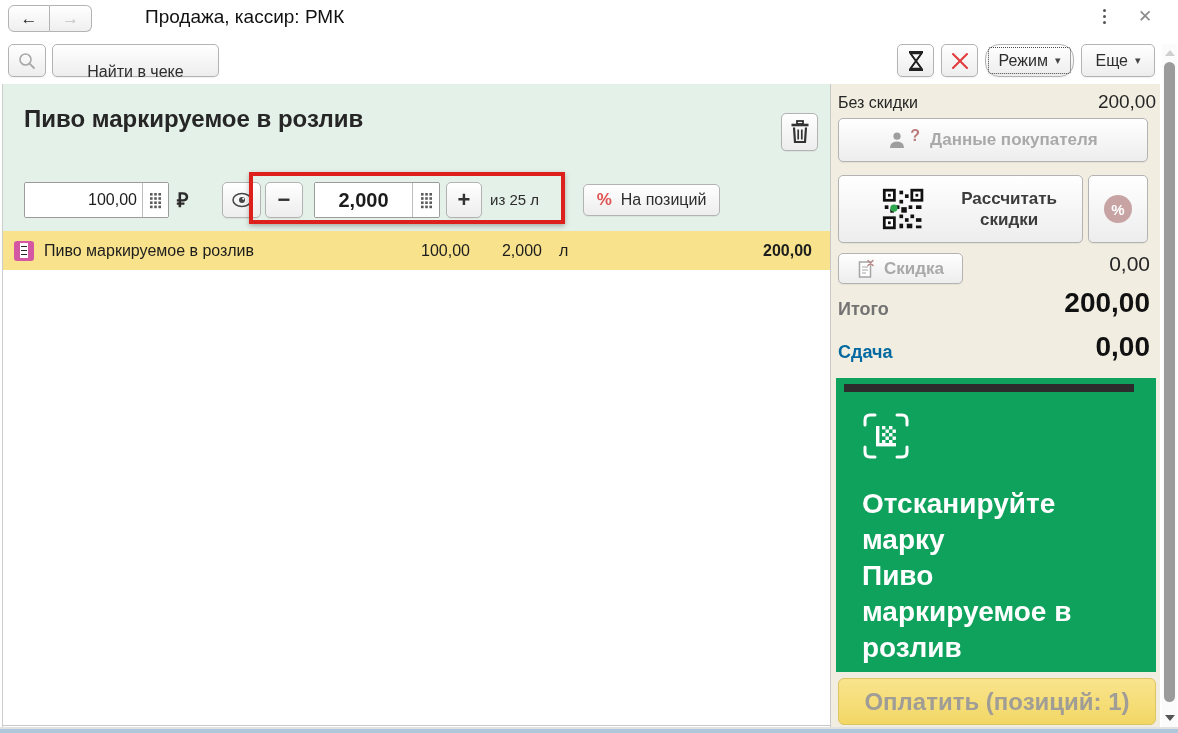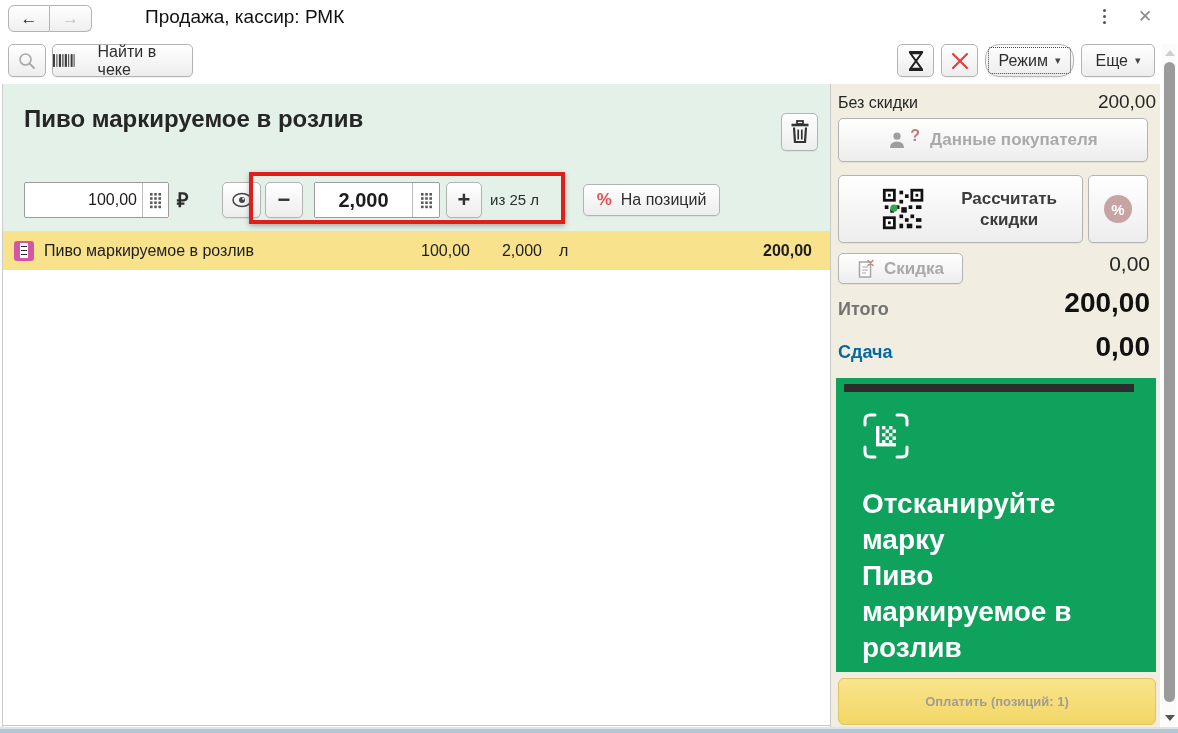--- a/index.html
+++ b/index.html
@@ -33,21 +33,21 @@
   .nav-btn.fwd  { border-radius:0 6px 6px 0; border-left:none; color:#c2c2c2; }
   .win-title { position:absolute; left:145px; top:6px; font-size:19px; color:#111; }
   .kebab { position:absolute; left:1100px; top:9px; width:8px; display:flex; flex-direction:column; gap:3px; align-items:center; }
   .kebab i { width:3px; height:3px; border-radius:50%; background:#555; }
   .close-x { position:absolute; left:1138px; top:6px; font-size:17px; color:#8a8a8a; }
 
   
   .toolbar { position:absolute; left:0; top:38px; width:1178px; height:44px; background:#fff; }
   .tool-btn { position:absolute; top:6px; height:33px; }
   .search-btn { left:8px; width:38px; }
-  .find-btn { left:52px; width:141px; gap:23px; }
+  .find-btn { left:52px; width:167px; gap:23px;flex-direction:column; }
   .hourglass-btn { left:897px; width:37px; }
   .cancel-btn { left:941px; width:37px; }
   .mode-btn { left:985px; width:89px;border-radius:14px; }
   .mode-btn .inner-focus { position:absolute; inset:3px; outline:1px dotted #4a4a4a; border-radius:2px; pointer-events:none; }
   .more-btn { left:1081px; width:74px; }
 
   
   .left-border { position:absolute; left:2px; top:84px; width:1px; height:643px; background:#cccccc; }
   .item-editor { position:absolute; left:3px; top:84px; width:827px; height:147px; background:#e4f1e8; }
   .item-heading { position:absolute; left:21px; top:21px; font-size:24px; font-weight:bold; color:#262626; }
@@ -118,21 +118,21 @@
   .change-value { position:absolute; right:10px; top:247px; font-size:28px; font-weight:bold; color:#111; }
 
   .scan-panel { position:absolute; left:5px; top:294px; width:320px; height:294px; background:#0fa25c; }
   .scan-strip { position:absolute; left:8px; right:22px; top:6px; height:8px; background:#2c2c2c; }
   .scan-icon { position:absolute; left:26px; top:34px; }
   .scan-text { position:absolute; left:26px; top:108px; width:262px; color:#fff; font-size:28px; font-weight:bold; line-height:36px; }
 
   .pay-btn { position:absolute; left:7px; top:594px; width:318px; height:47px; border-radius:6px;
     background:linear-gradient(#f9e48d,#f2d765); border:1px solid #ddc465;
     display:flex; align-items:center; justify-content:center;
-    font-size:13px; font-weight:bold; color:#a09d97; }
+    font-size:24px; font-weight:bold; color:#a09d97; }
 
   
   .scrollbar { position:absolute; left:1162px; top:44px; width:15px; height:685px; background:#fbfbfb; }
   .sb-up { position:absolute; left:3px; top:6px; width:0; height:0; border-left:5px solid transparent; border-right:5px solid transparent; border-bottom:6px solid #cfcfcf; }
   .sb-thumb { position:absolute; left:2px; top:18px; width:11px; height:640px; background:#9b9b9b; border-radius:6px; }
   .sb-down { position:absolute; left:3px; bottom:8px; width:0; height:0; border-left:5px solid transparent; border-right:5px solid transparent; border-top:6px solid #555; }
 
   .bottom-line { position:absolute; left:0; top:727px; width:1178px; height:2px; background:#e2e2e2; }
   .bottom-edge { position:absolute; left:0; top:729px; width:1178px; height:4px; background:#aec7db; }
 </style>

